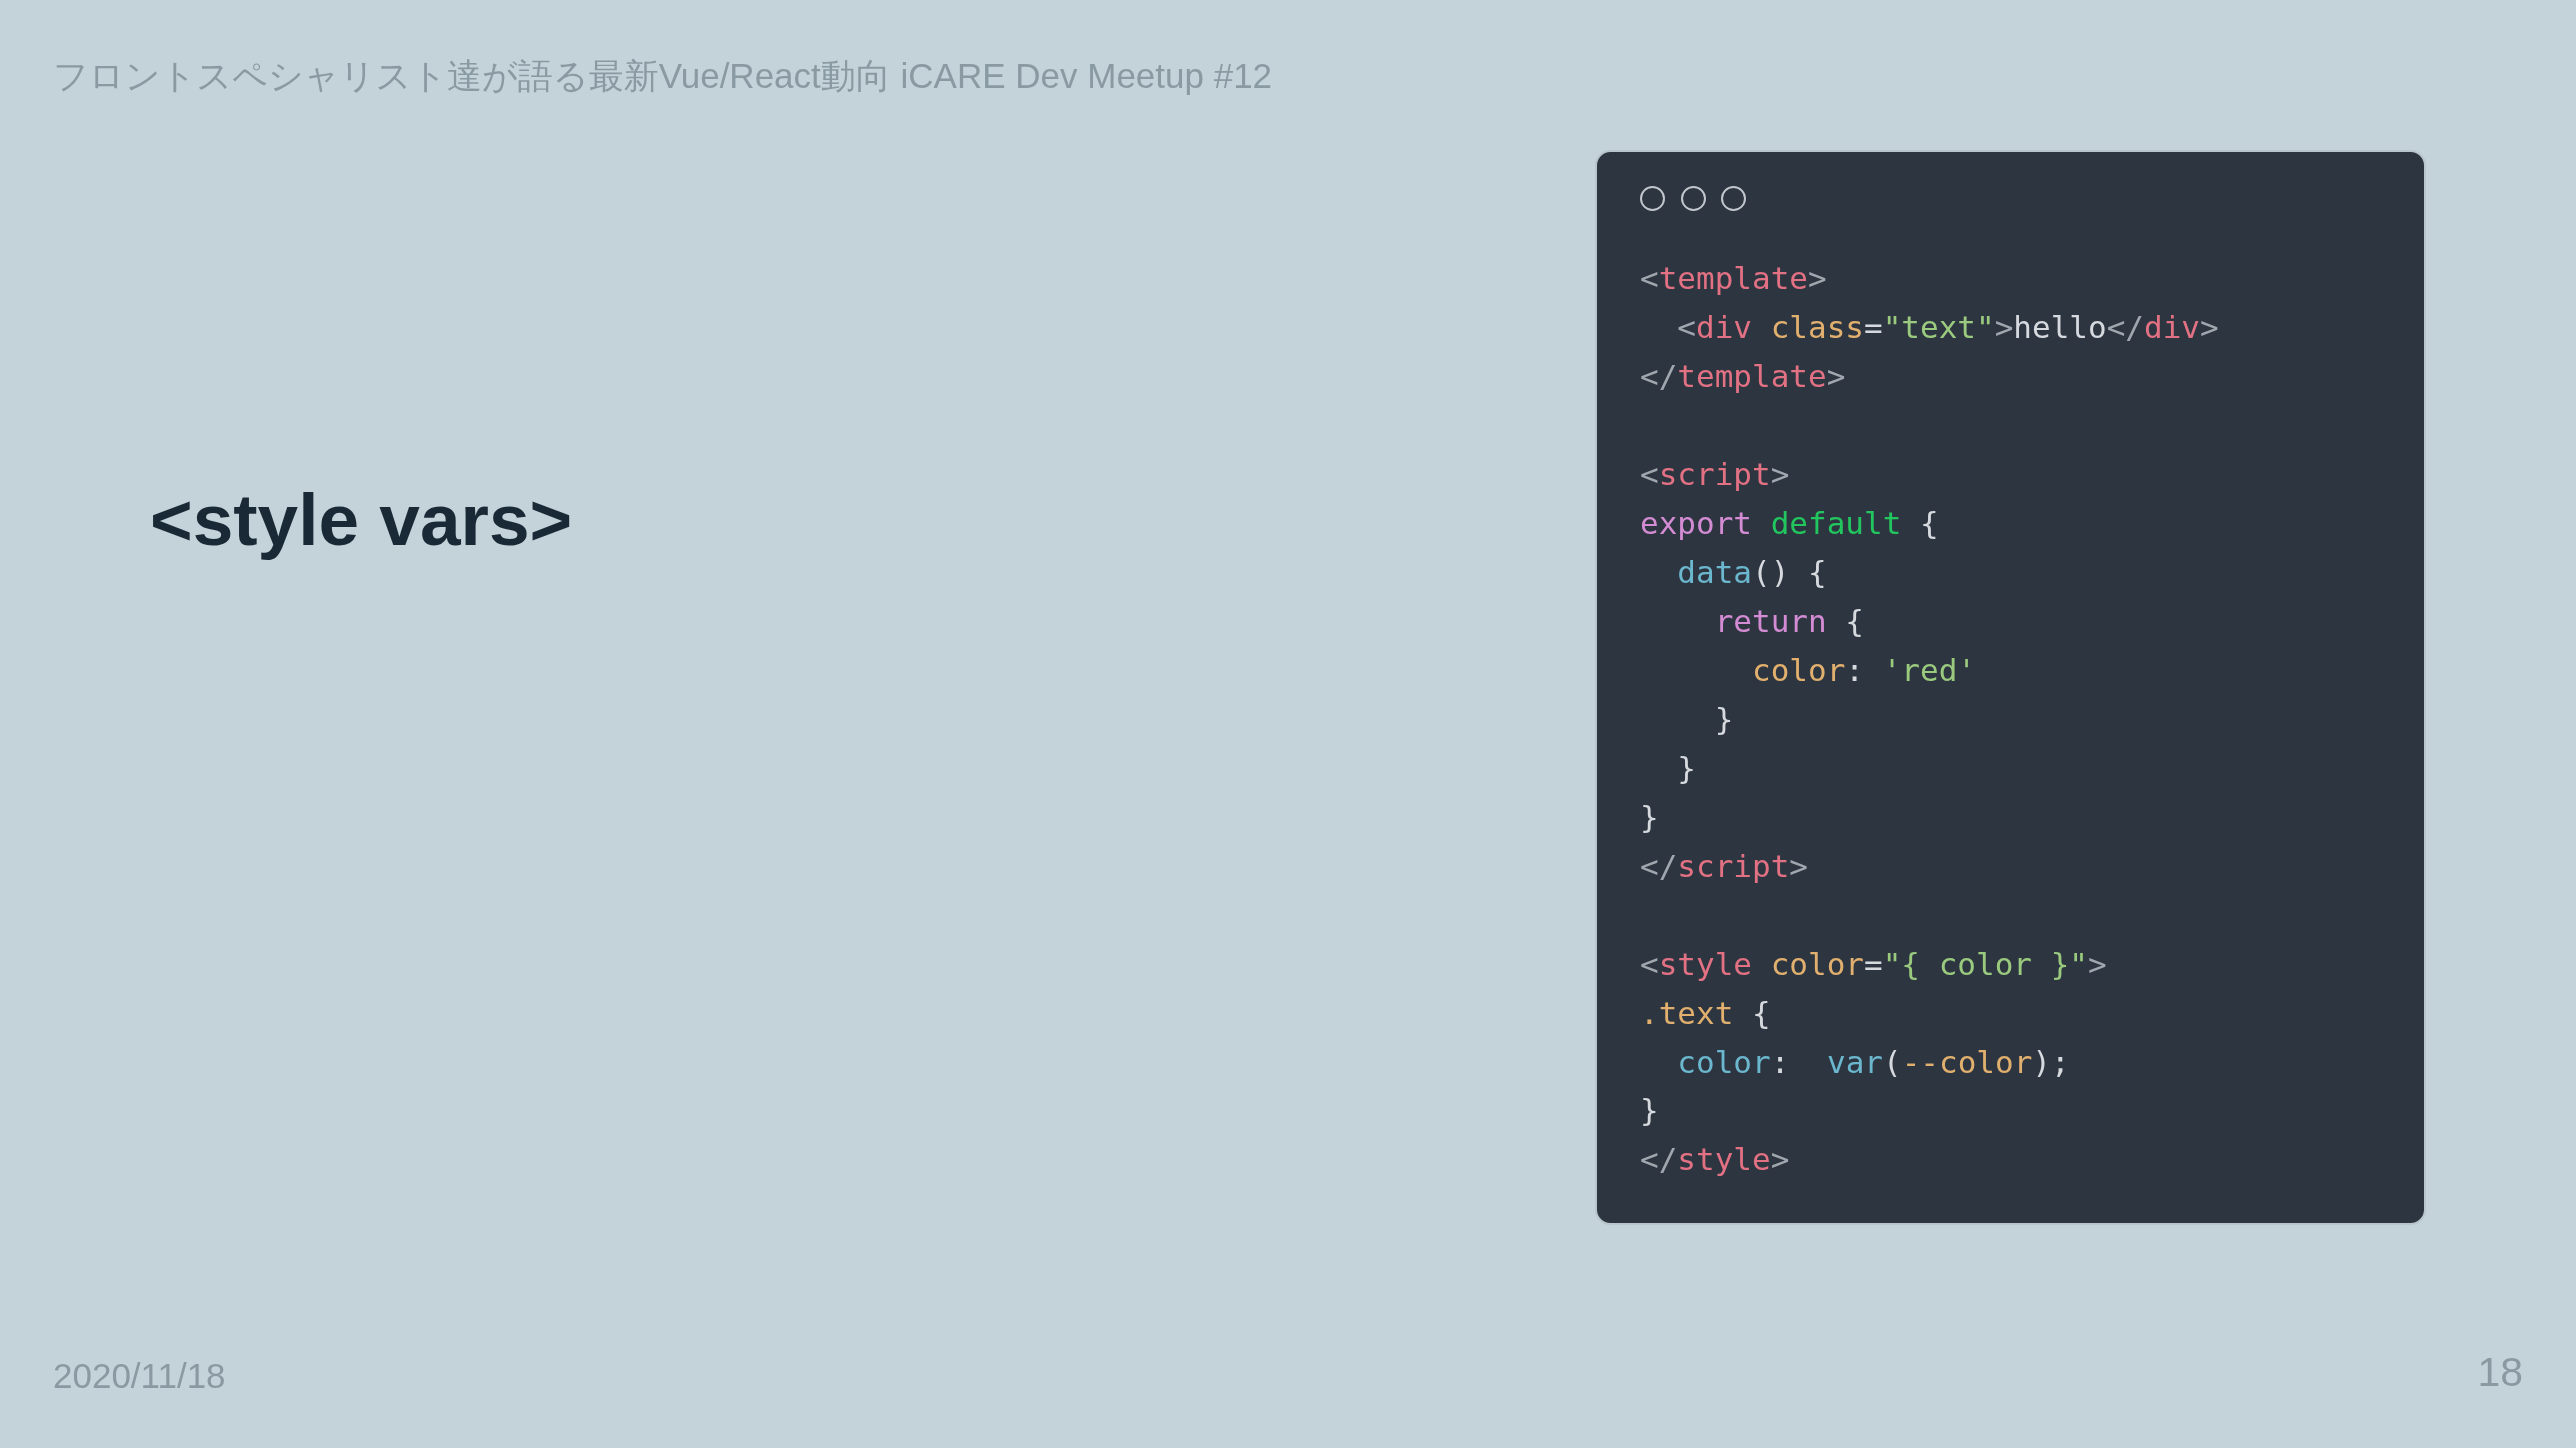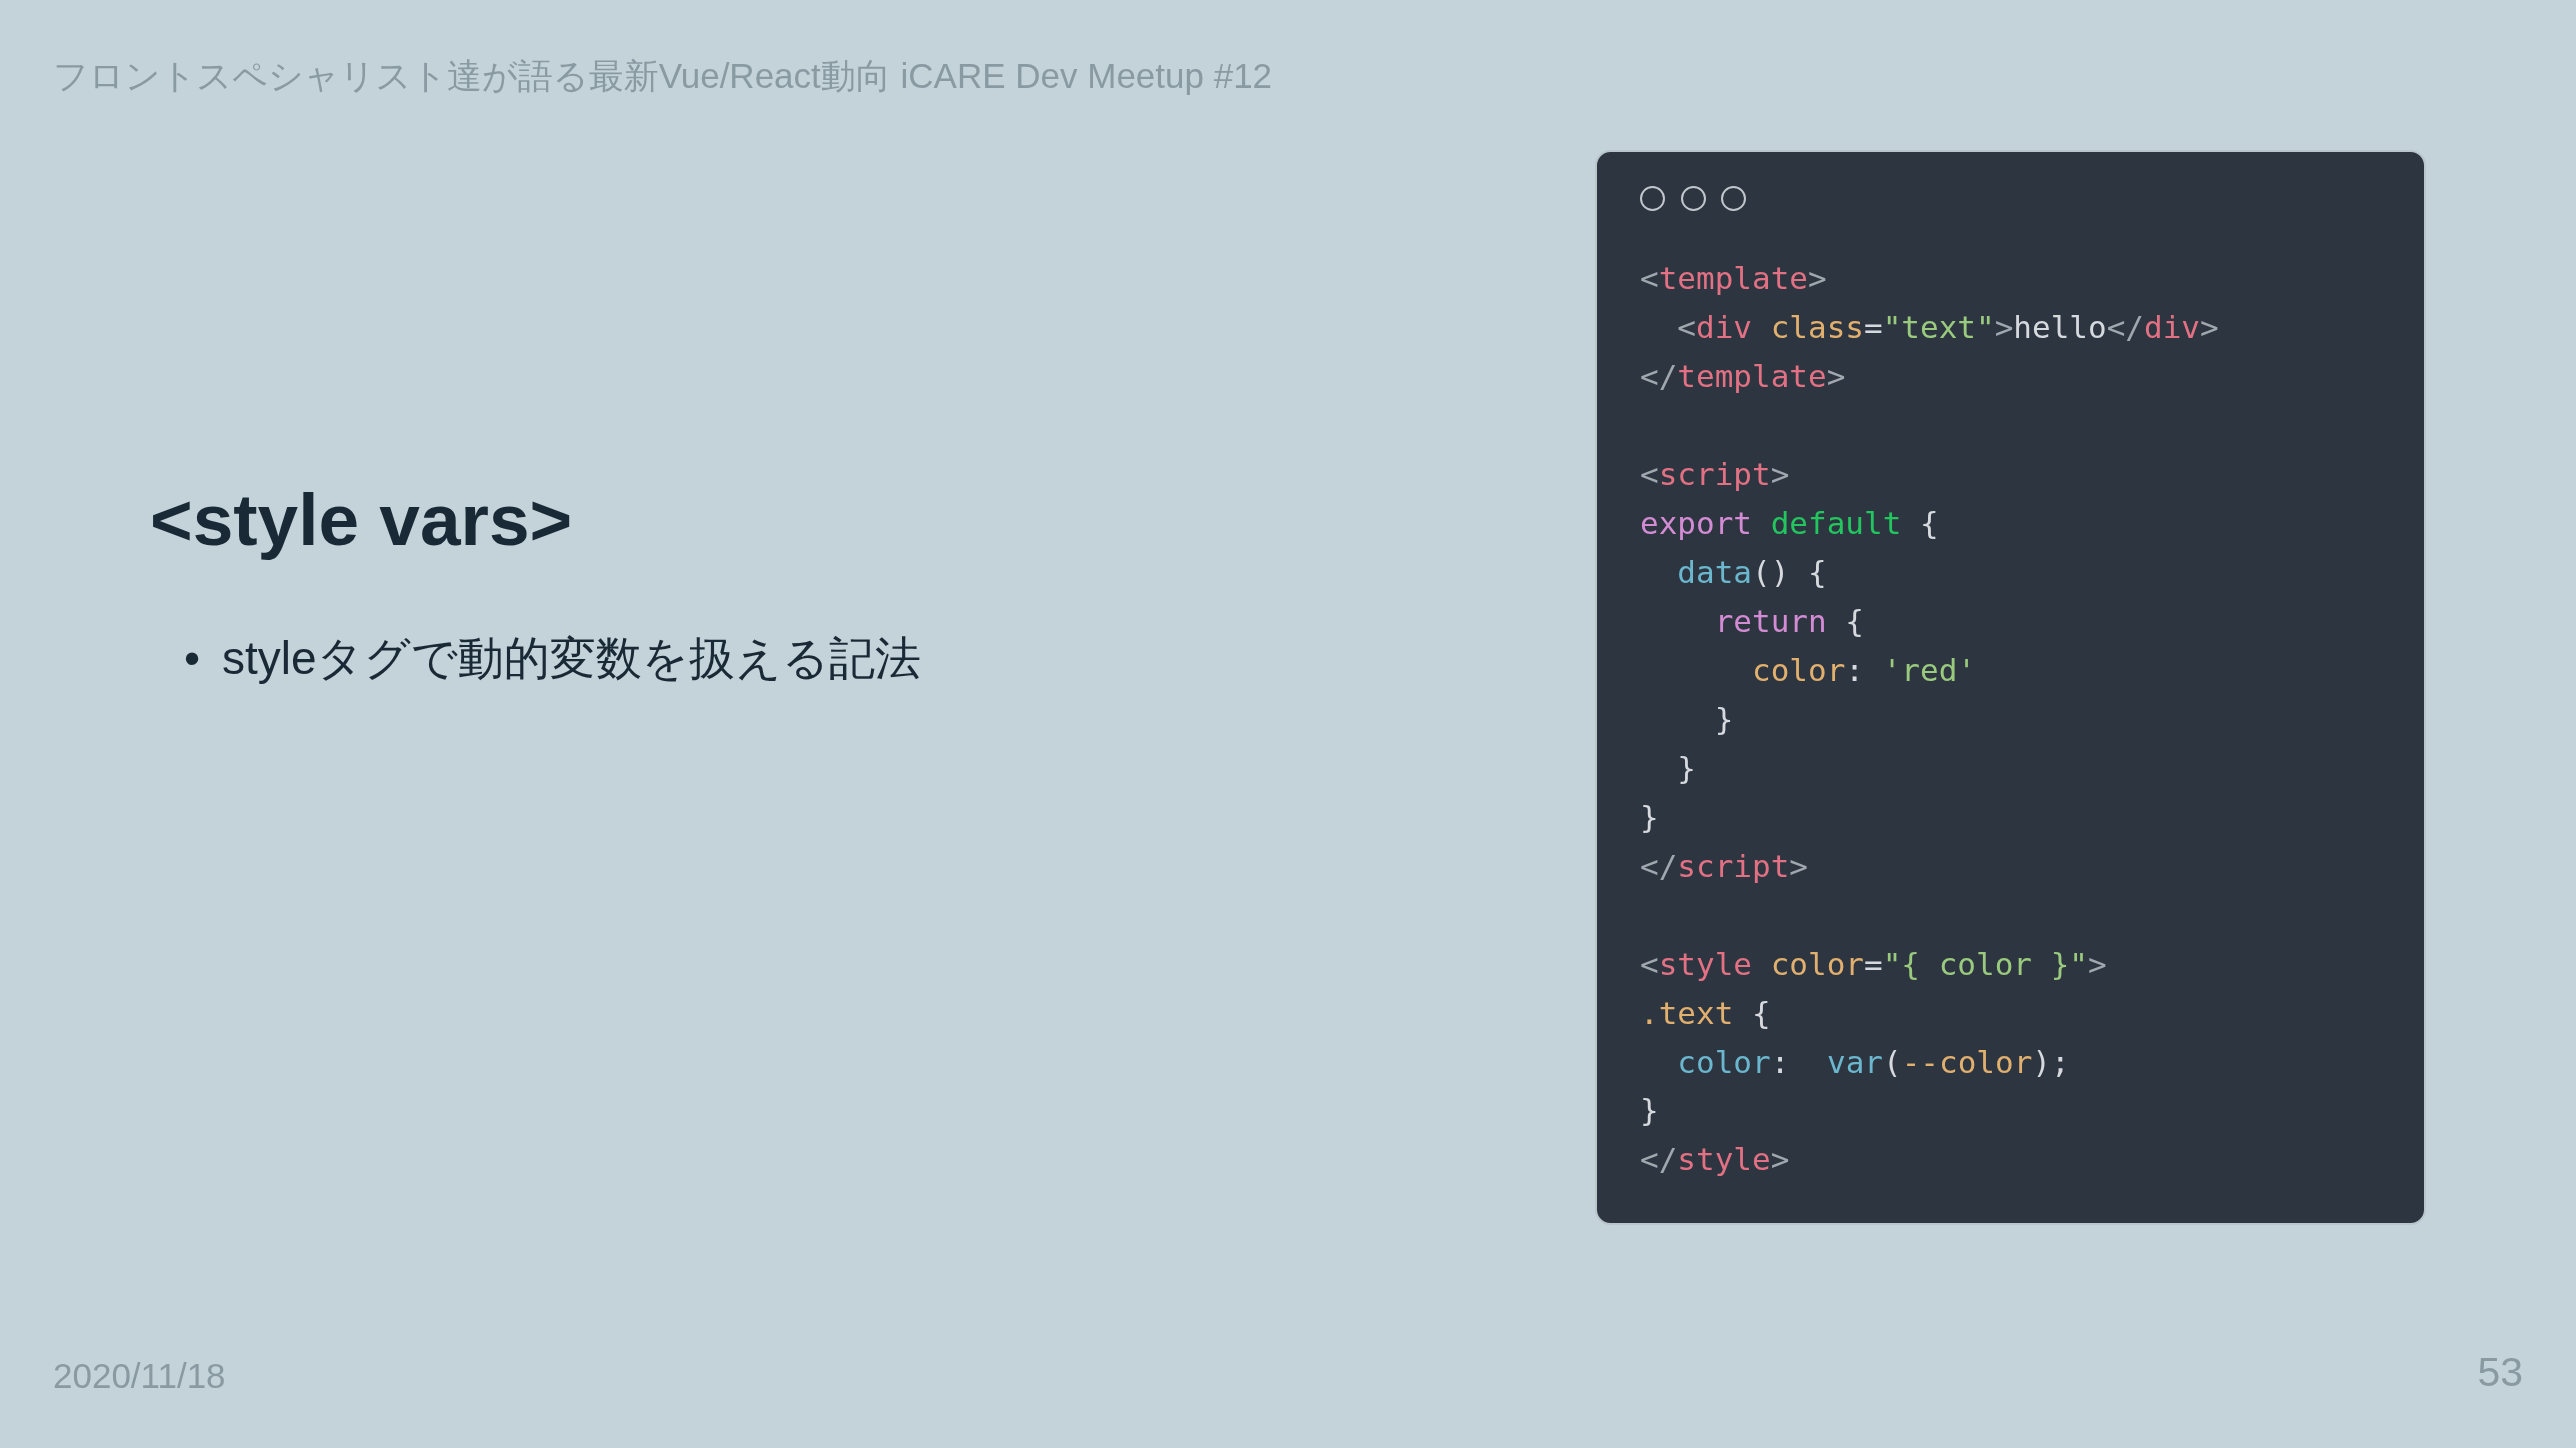--- a/index.html
+++ b/index.html
@@ -113,23 +113,20 @@
       color: #8a9aa3;
     }
   </style>
 </head>
 <body>
 
 <div class="header">フロントスペシャリスト達が語る最新Vue/React動向 iCARE Dev Meetup #12</div>
 
 <div class="content-left">
   <h1 class="title">&lt;style vars&gt;</h1>
-  <ul class="bullet-list">
-    <li>styleタグで動的変数を扱える記法</li>
-  </ul>
 </div>
 
 <div class="code-window">
   <div class="window-controls">
     <div class="window-control"></div>
     <div class="window-control"></div>
     <div class="window-control"></div>
   </div>
   <div class="code"><span class="tag-bracket">&lt;</span><span class="tag-name">template</span><span class="tag-bracket">&gt;</span>
   <span class="tag-bracket">&lt;</span><span class="tag-name">div</span> <span class="attr-name">class</span><span class="punct">=</span><span class="attr-value">"text"</span><span class="tag-bracket">&gt;</span><span class="text-white">hello</span><span class="tag-bracket">&lt;/</span><span class="tag-name">div</span><span class="tag-bracket">&gt;</span>
@@ -146,14 +143,14 @@
 <span class="tag-bracket">&lt;/</span><span class="tag-name">script</span><span class="tag-bracket">&gt;</span>
 
 <span class="tag-bracket">&lt;</span><span class="tag-name">style</span> <span class="attr-name">color</span><span class="punct">=</span><span class="attr-value">"{ color }"</span><span class="tag-bracket">&gt;</span>
 <span class="selector">.text</span> <span class="punct">{</span>
   <span class="css-prop">color</span><span class="punct">:</span> <span class="css-fn">var</span><span class="punct">(</span><span class="prop-name">--color</span><span class="punct">);</span>
 <span class="punct">}</span>
 <span class="tag-bracket">&lt;/</span><span class="tag-name">style</span><span class="tag-bracket">&gt;</span></div>
 </div>
 
 <div class="footer-date">2020/11/18</div>
-<div class="footer-page">53</div>
+<div class="footer-page">18</div>
 
 
 </body></html>

